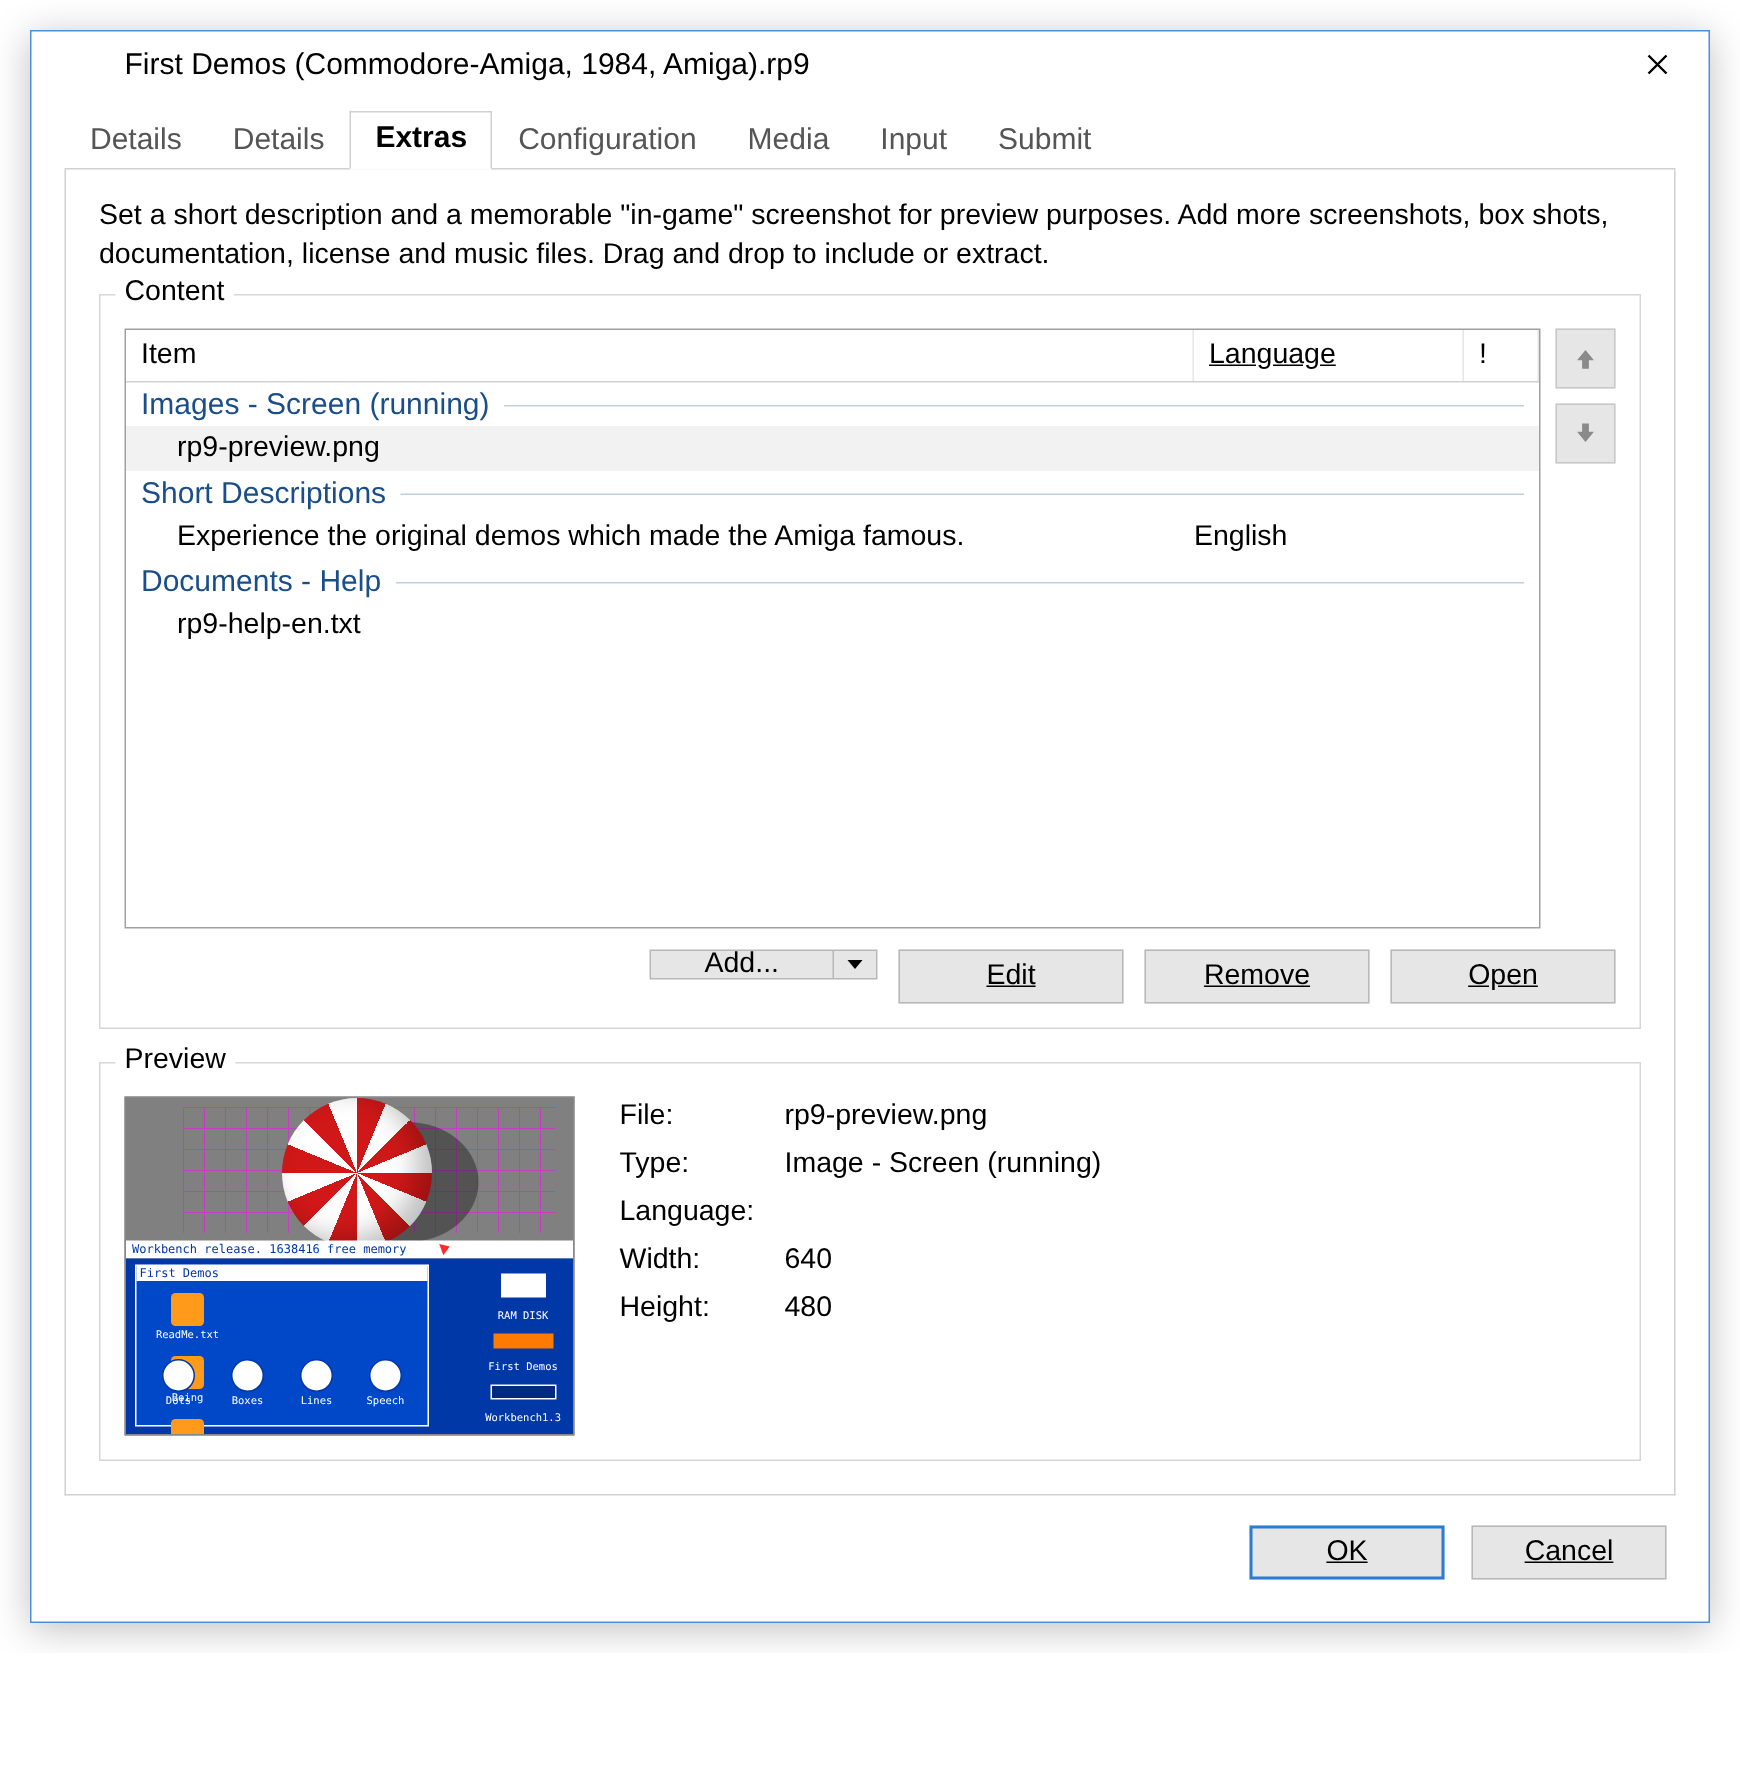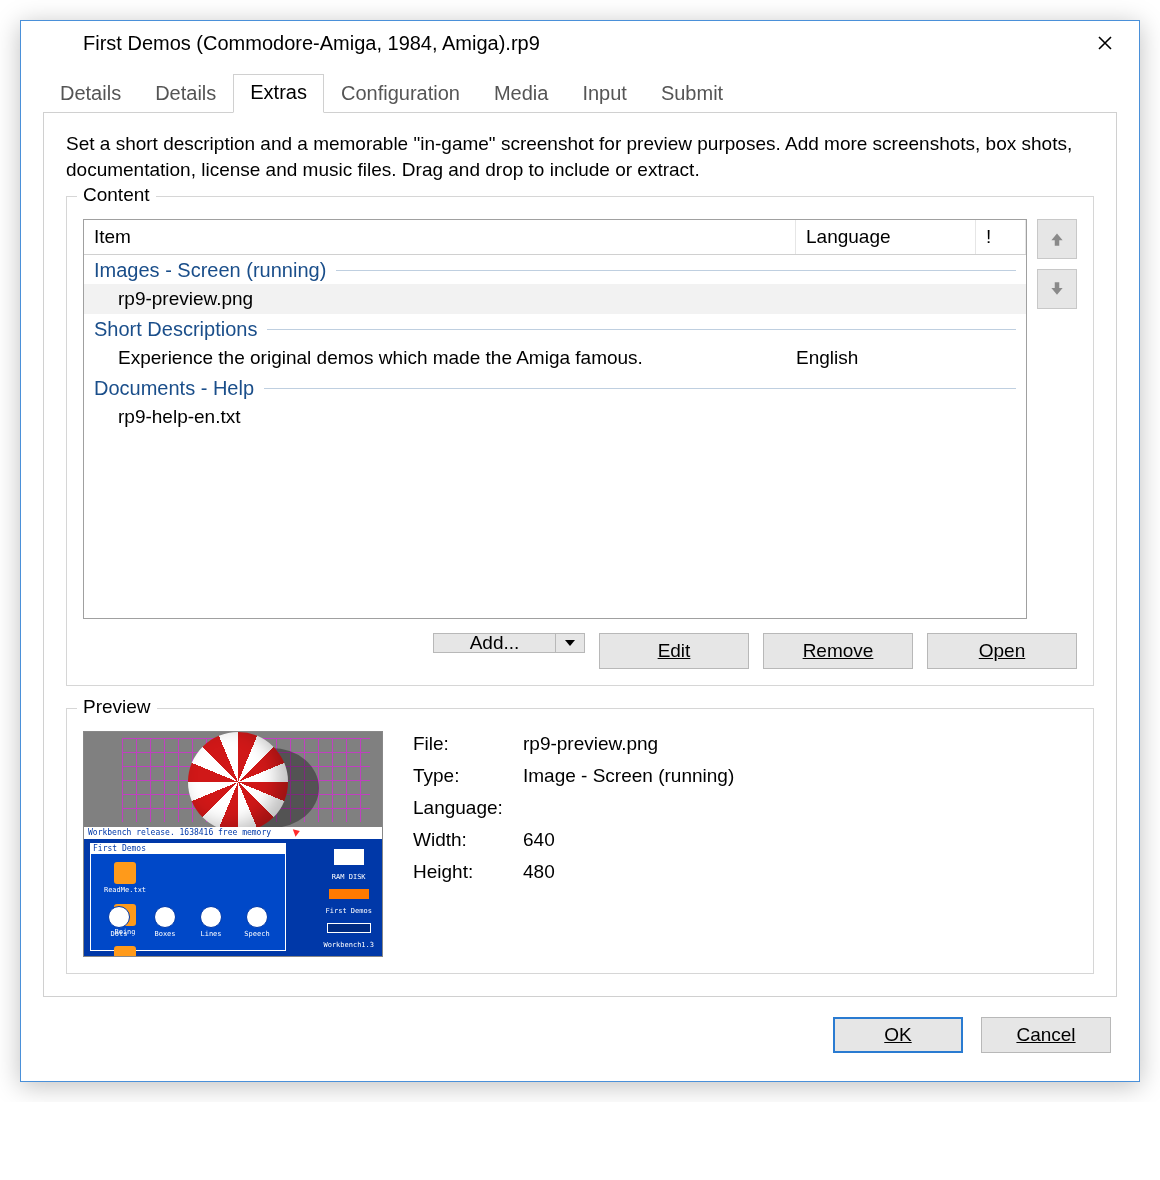--- a/index.html
+++ b/index.html
@@ -52,20 +52,21 @@
     border-bottom: none;
     position: relative;
     top: 1px;
     cursor: pointer;
   }
   .tab.active {
     color: #000;
     background: #fff;
     border-color: #d0d0d0;
     border-bottom: 1px solid #fff;
+    font-weight: bold;
   }
 
   .tabpanel {
     border: 1px solid #d0d0d0;
     border-top: none;
     padding: 18px 22px 22px 22px;
   }
 
   .intro { font-size: 19px; line-height: 1.35; margin-bottom: 14px; }
 
@@ -101,21 +102,21 @@
   .list-header {
     display: flex;
     border-bottom: 1px solid #d0d0d0;
     font-size: 19px;
   }
   .list-header .col {
     padding: 6px 10px;
     border-right: 1px solid #e6e6e6;
   }
   .col-item { flex: 1 1 auto; }
-  .col-lang { flex: 0 0 180px; }
+  .col-lang { flex: 0 0 180px; text-decoration: underline; }
   .col-bang { flex: 0 0 50px; text-align:left; }
 
   .list-body { padding: 0; }
   .cat {
     color: #1a4e8a;
     font-size: 20px;
     padding: 4px 10px 2px 10px;
     display: flex;
     align-items: center;
   }

